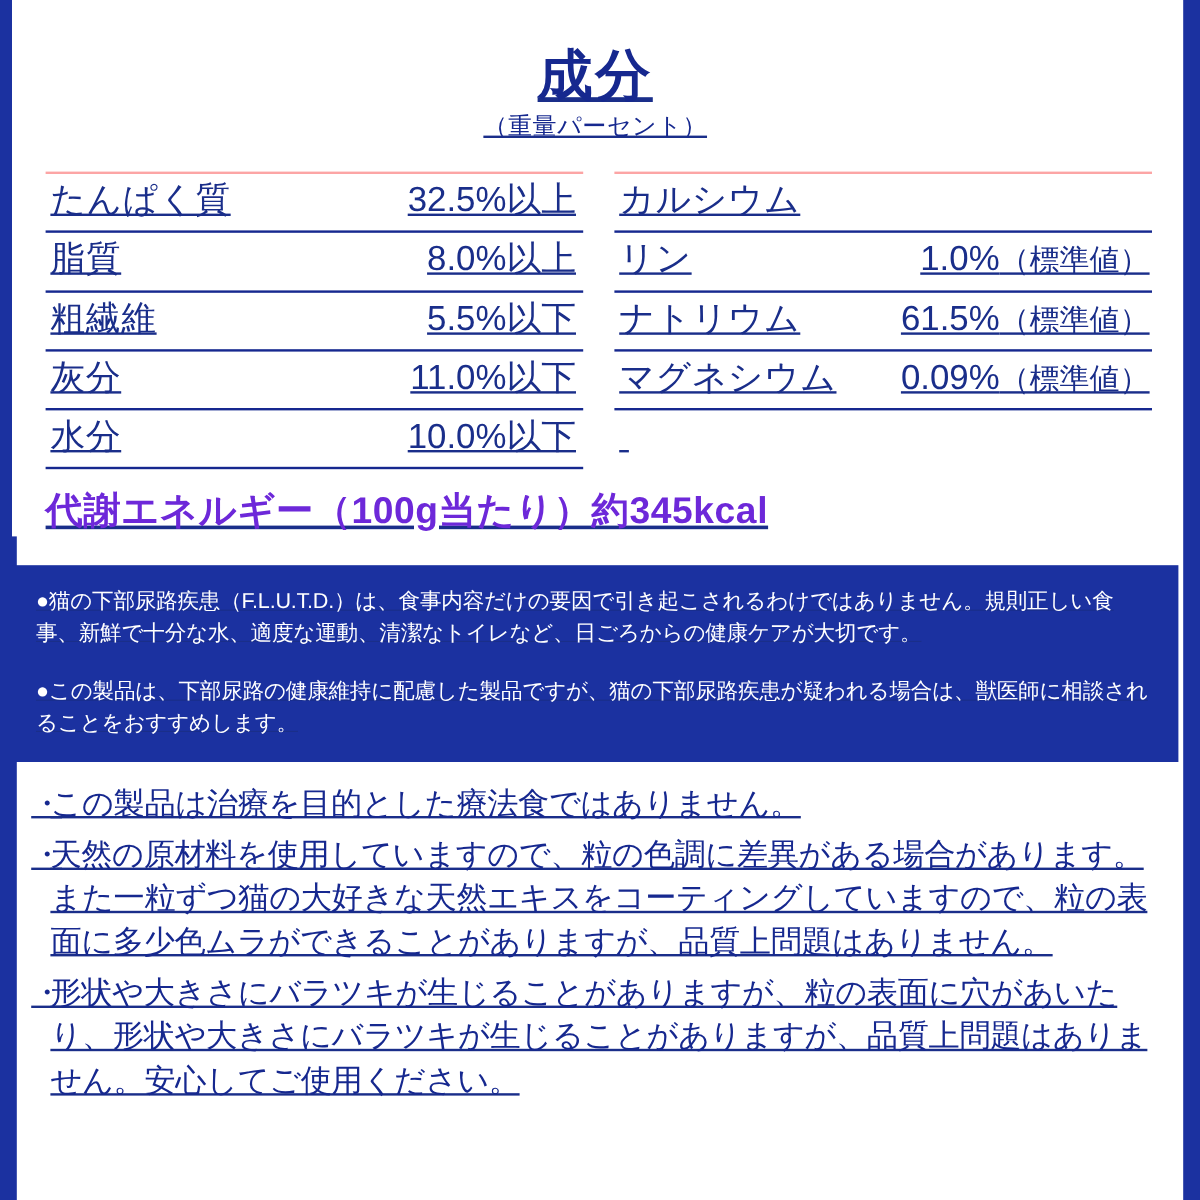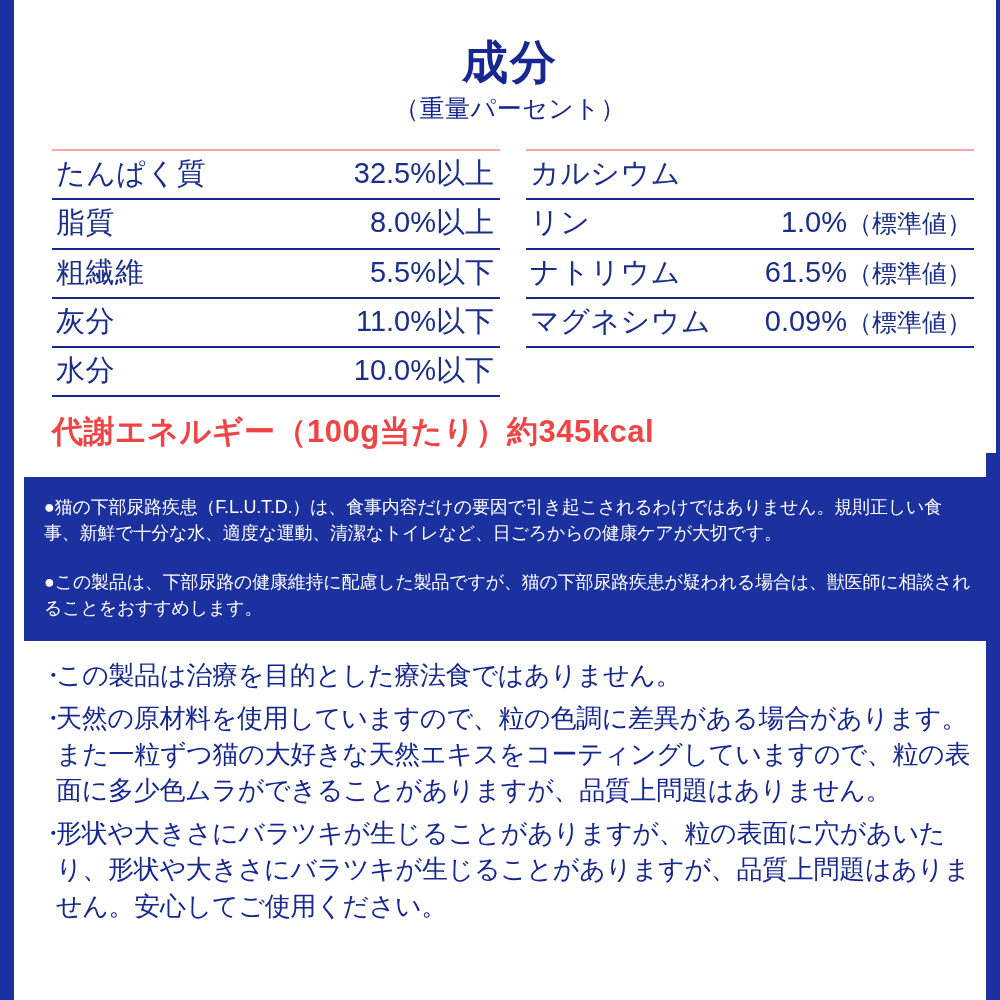--- a/index.html
+++ b/index.html
@@ -30,43 +30,44 @@
     top: 0;
     width: 14px;
     height: 1000px;
     background: #1b31a0;
   }
   .edge-bar-left { left: 0; }
   .edge-bar-right { right: 0; }
 
   .content {
     position: absolute;
-    left: 24px;
+    left: 10px;
     top: 0;
     width: 972px;
     height: 1000px;
     box-sizing: border-box;
+    text-decoration: underline;
   }
 
   
   .composition {
     padding: 38px 0 0 0;
     background: #ffffff;
   }
   .comp-title {
     text-align: center;
     font-size: 46px;
     font-weight: bold;
     letter-spacing: 2px;
     line-height: 1.05;
     color: #16288f;
   }
   .comp-subtitle {
     text-align: center;
-    font-size: 25px;
+    font-size: 20px;
     margin-top: 6px;
     color: #16288f;
     letter-spacing: 0.5px;
   }
 
   .comp-tables {
     display: flex;
     margin: 24px 22px 0 28px;
     gap: 26px;
   }
@@ -100,21 +101,21 @@
   }
   .comp-col.left .comp-row {
     padding-right: 6px;
   }
 
   .energy {
     margin: 14px 0 0 28px;
     font-size: 31px;
     font-weight: bold;
     letter-spacing: 0.5px;
-    color: #ef4444;
+    color: #6d28d9;
   }
 
   
   .notice {
     margin: 24px 0 0 0;
     background: #1b31a0;
     color: #ffffff;
     padding: 18px 22px 20px 20px;
     box-sizing: border-box;
   }

